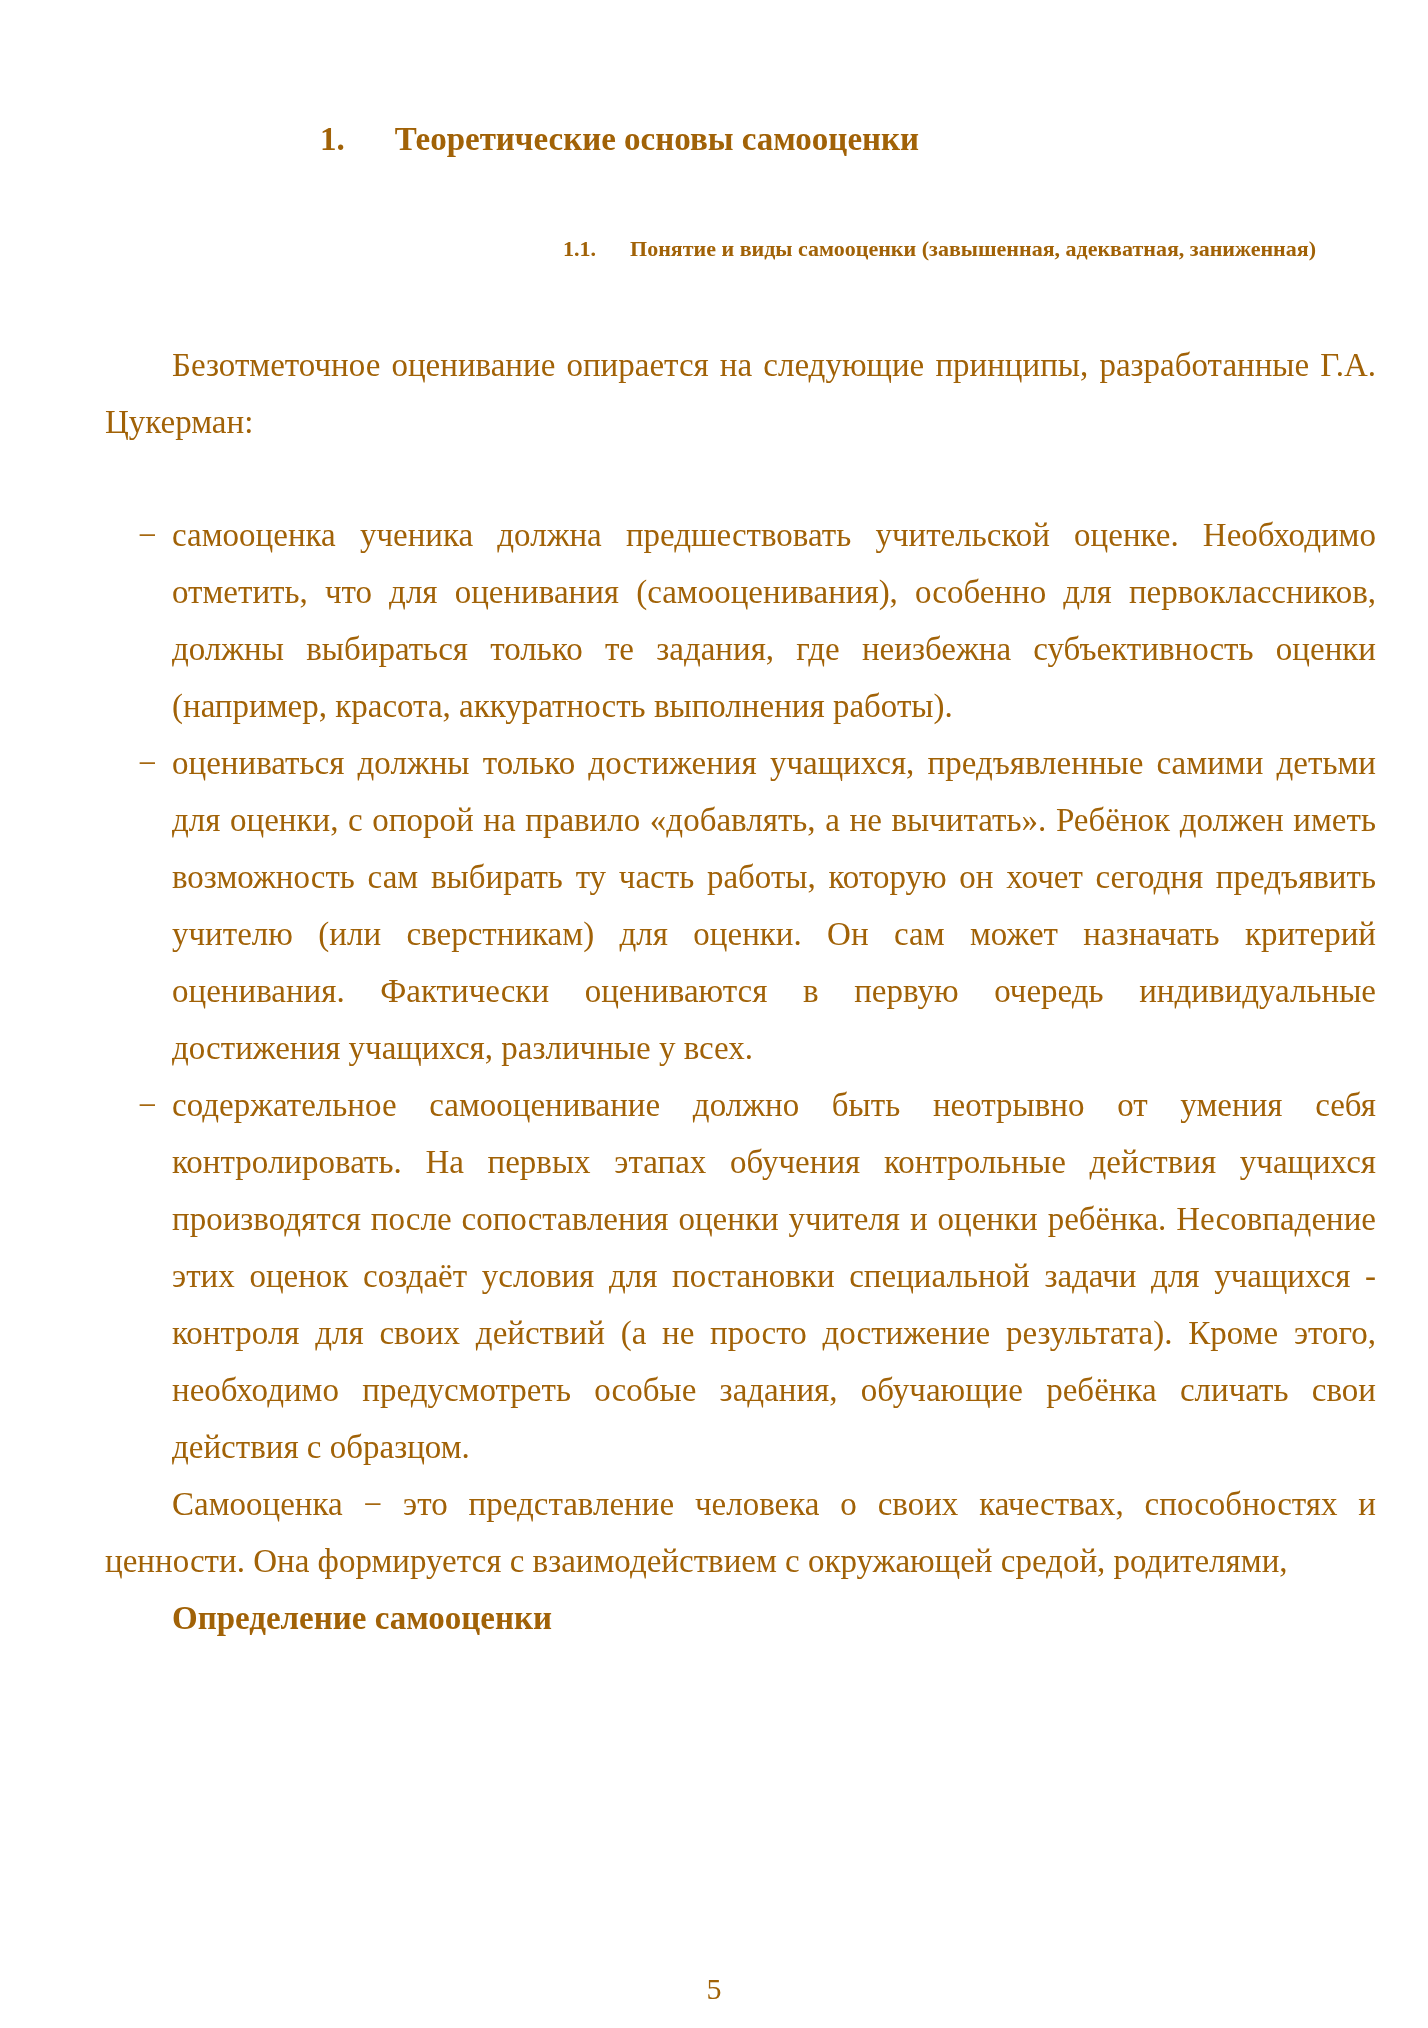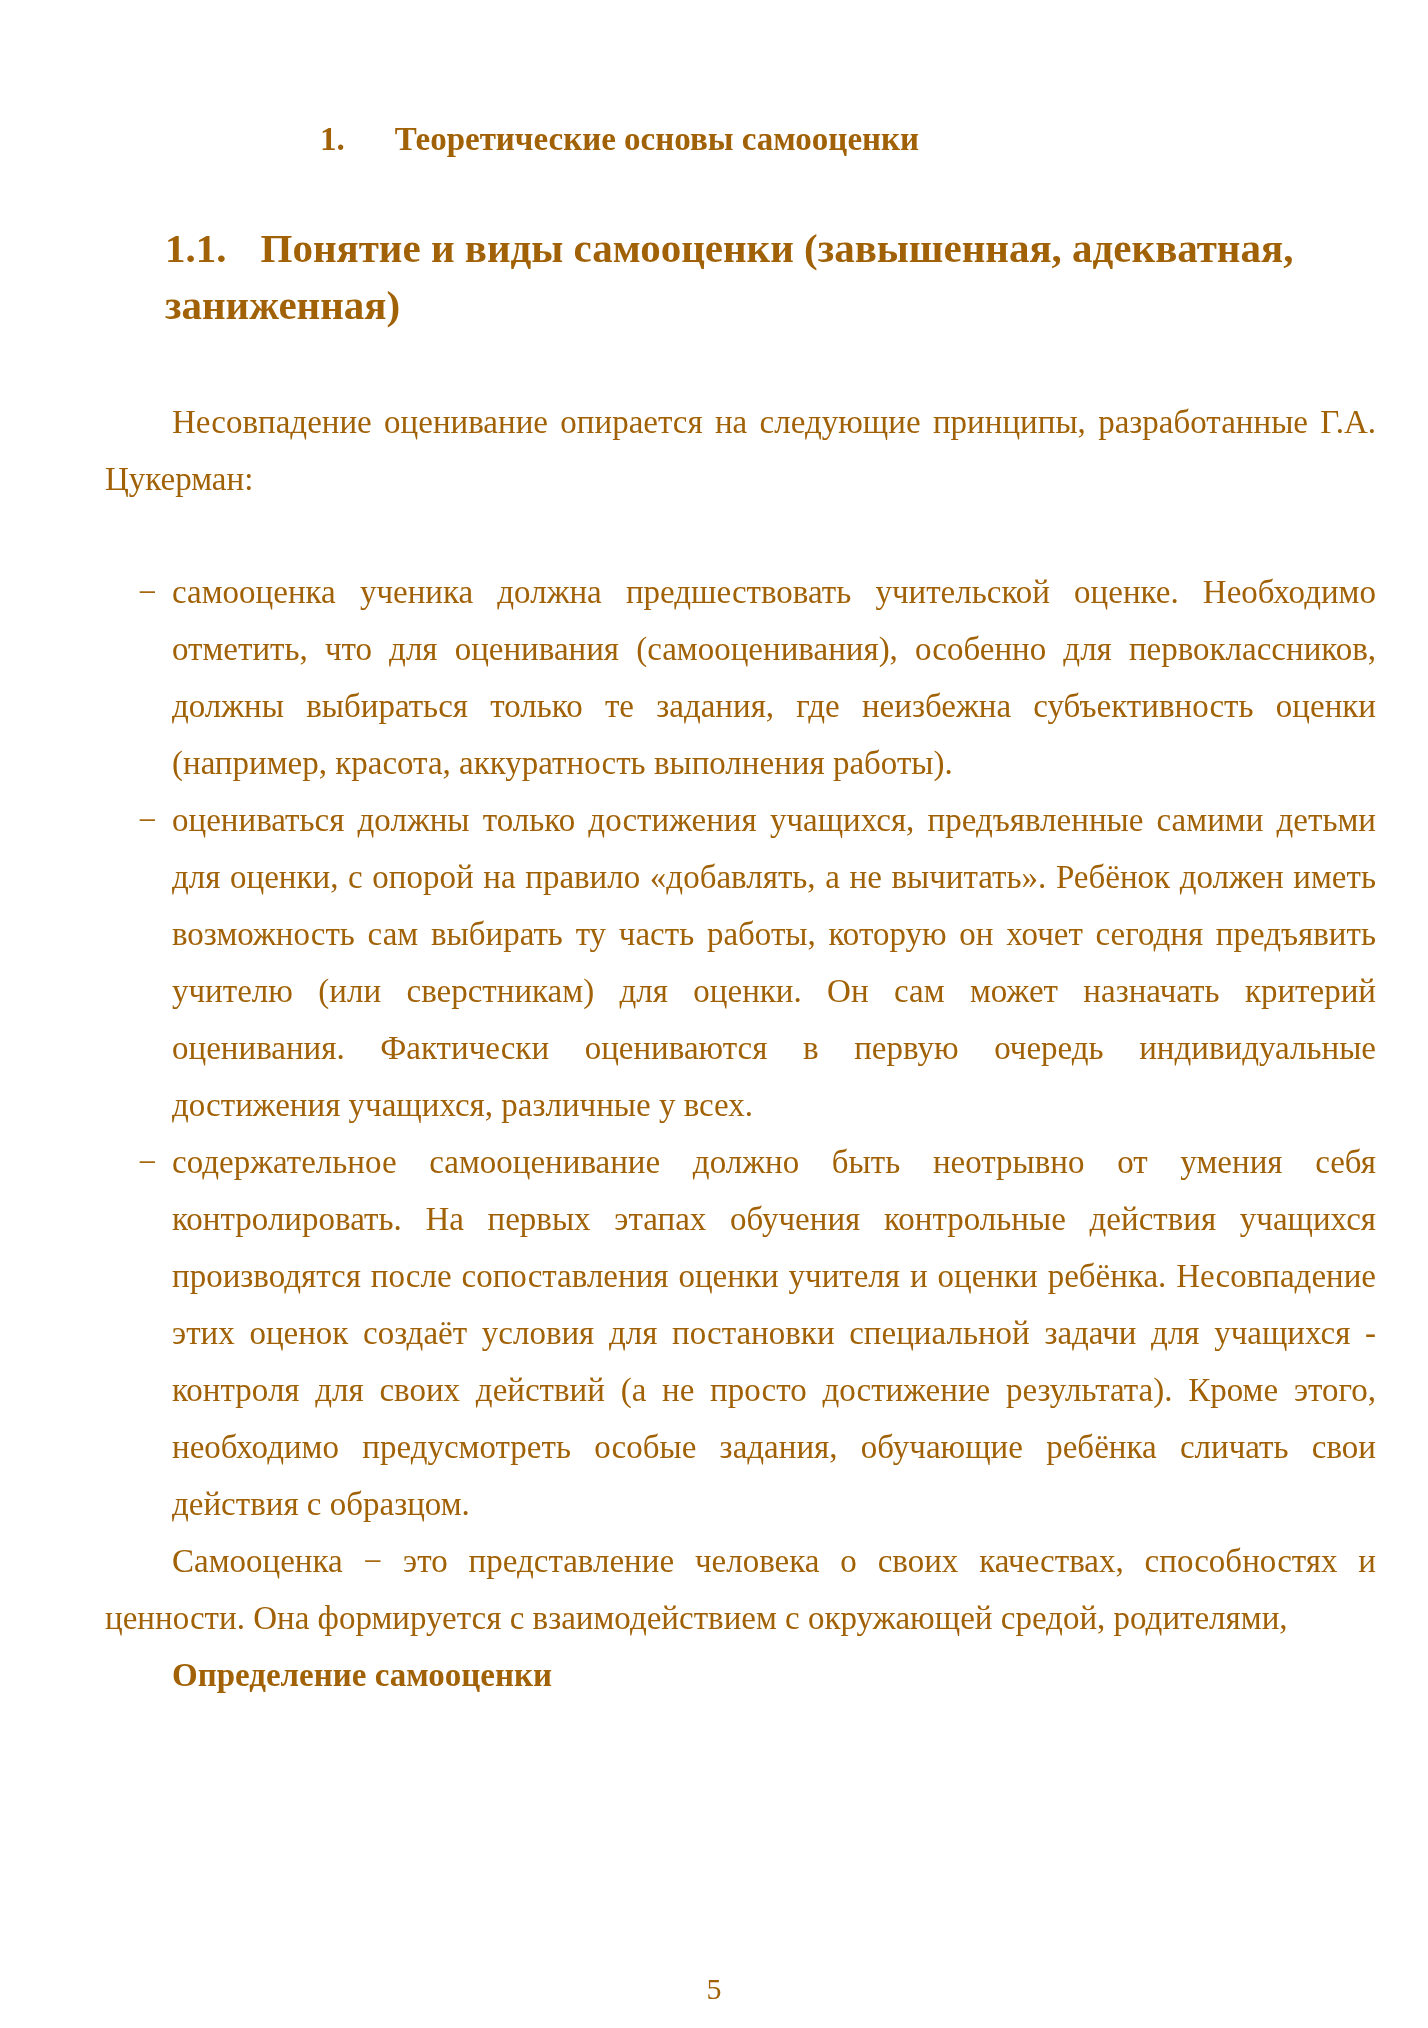--- a/index.html
+++ b/index.html
@@ -26,23 +26,23 @@
     font-size: 33px;
     font-weight: bold;
     text-align: left;
   }
   .h1 .h-num {
     display: inline-block;
     margin-right: 50px;
   }
   .h2 {
     margin: 52px 60px 0 60px;
-    font-size: 41px;
+    font-size: 22px;
     font-weight: bold;
-    text-align: left;
+    text-align: right;
   }
   .h2 .h-num {
     margin-right: 34px;
   }
   .para {
     margin: 0;
     text-align: justify;
   }
   .intro {
     margin-top: 60px;
@@ -84,21 +84,21 @@
 </style>
 </head>
 <body>
 
 <div class="page">
 
   <h1 class="h1"><span class="h-num">1.</span><span>Теоретические основы самооценки</span></h1>
 
   <h2 class="h2"><span class="h-num">1.1.</span><span>Понятие и виды самооценки (завышенная, адекватная, заниженная)</span></h2>
 
-  <p class="para intro">Несовпадение оценивание опирается на следующие принципы, разработанные Г.А. Цукерман:</p>
+  <p class="para intro">Безотметочное оценивание опирается на следующие принципы, разработанные Г.А. Цукерман:</p>
 
   <div class="list">
 
     <div class="list-item">
       <span class="marker">−</span>
       <span>самооценка ученика должна предшествовать учительской оценке. Необходимо отметить, что для оценивания (самооценивания), особенно для первоклассников, должны выбираться только те задания, где неизбежна субъективность оценки (например, красота, аккуратность выполнения работы).</span>
     </div>
 
     <div class="list-item">
       <span class="marker">−</span>

